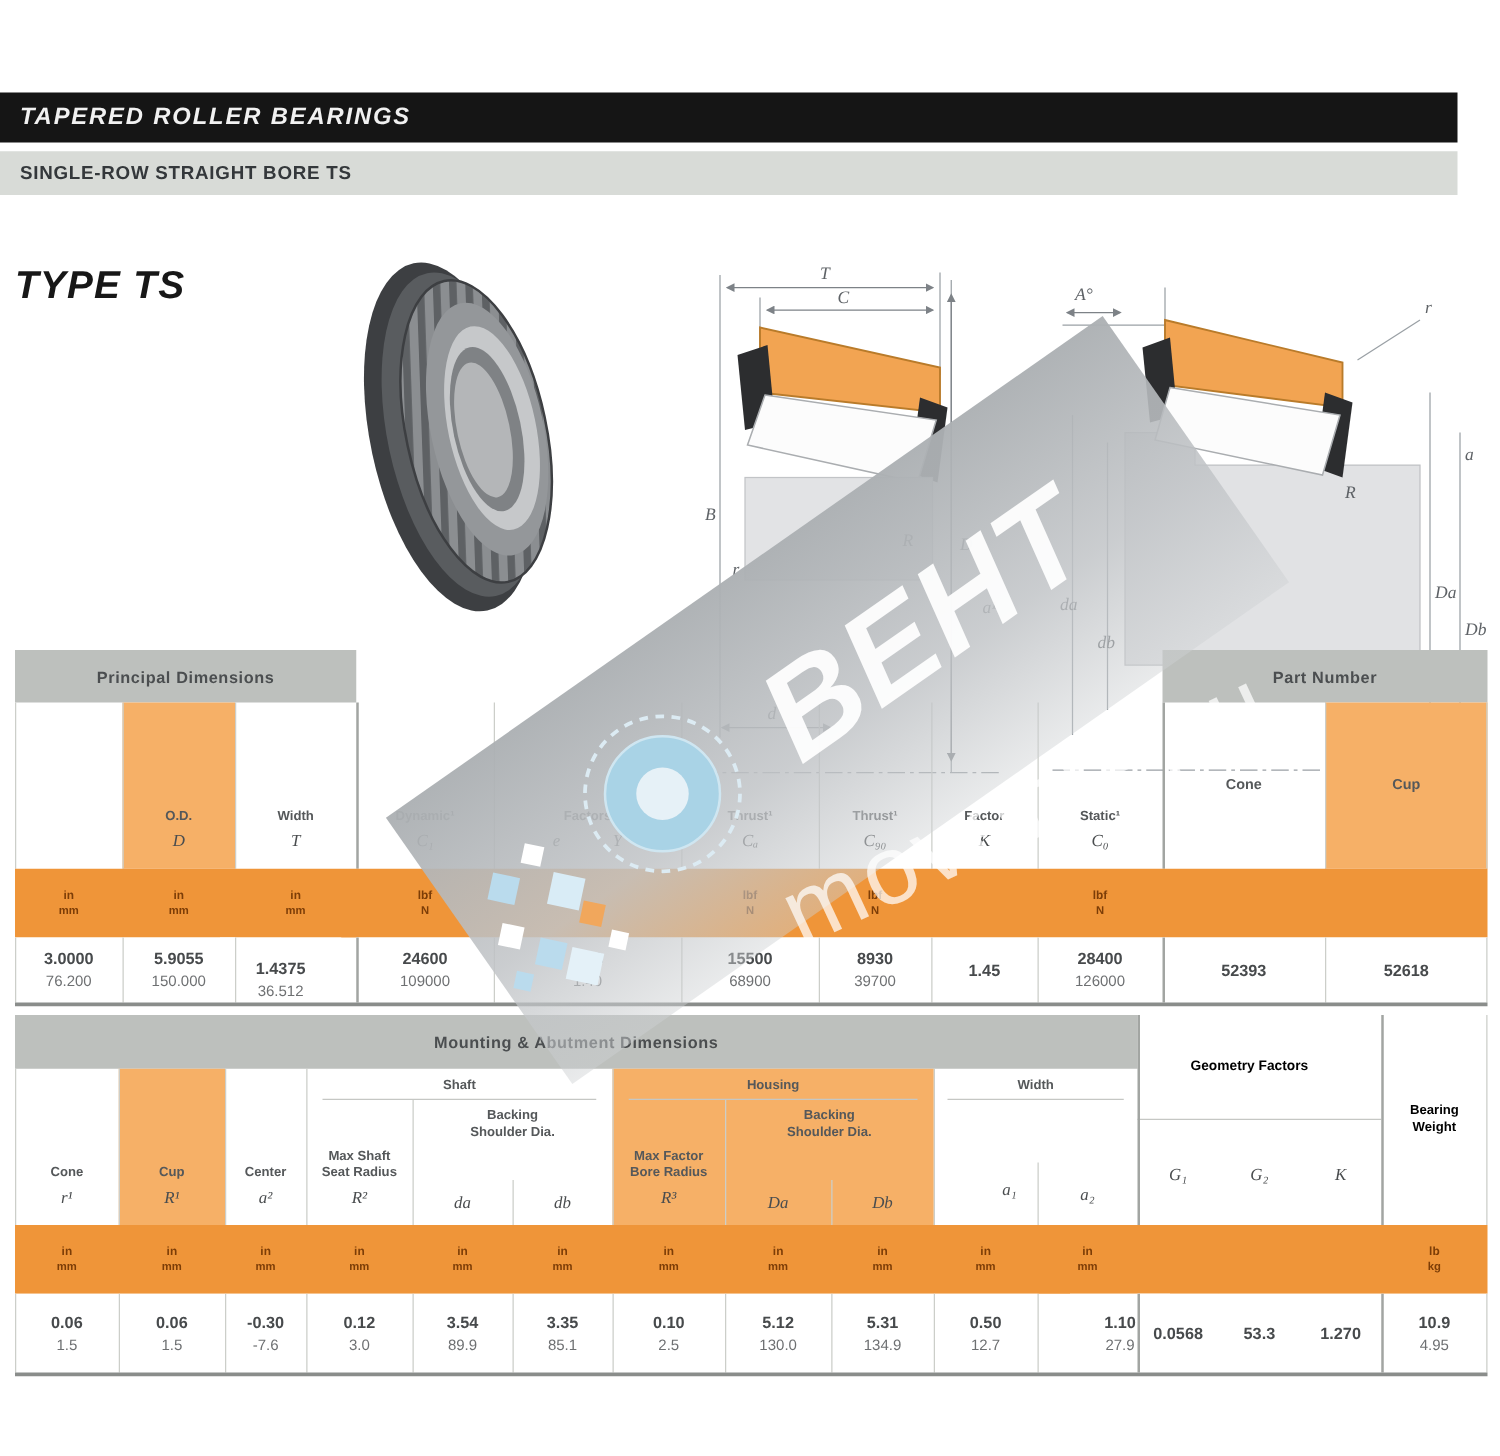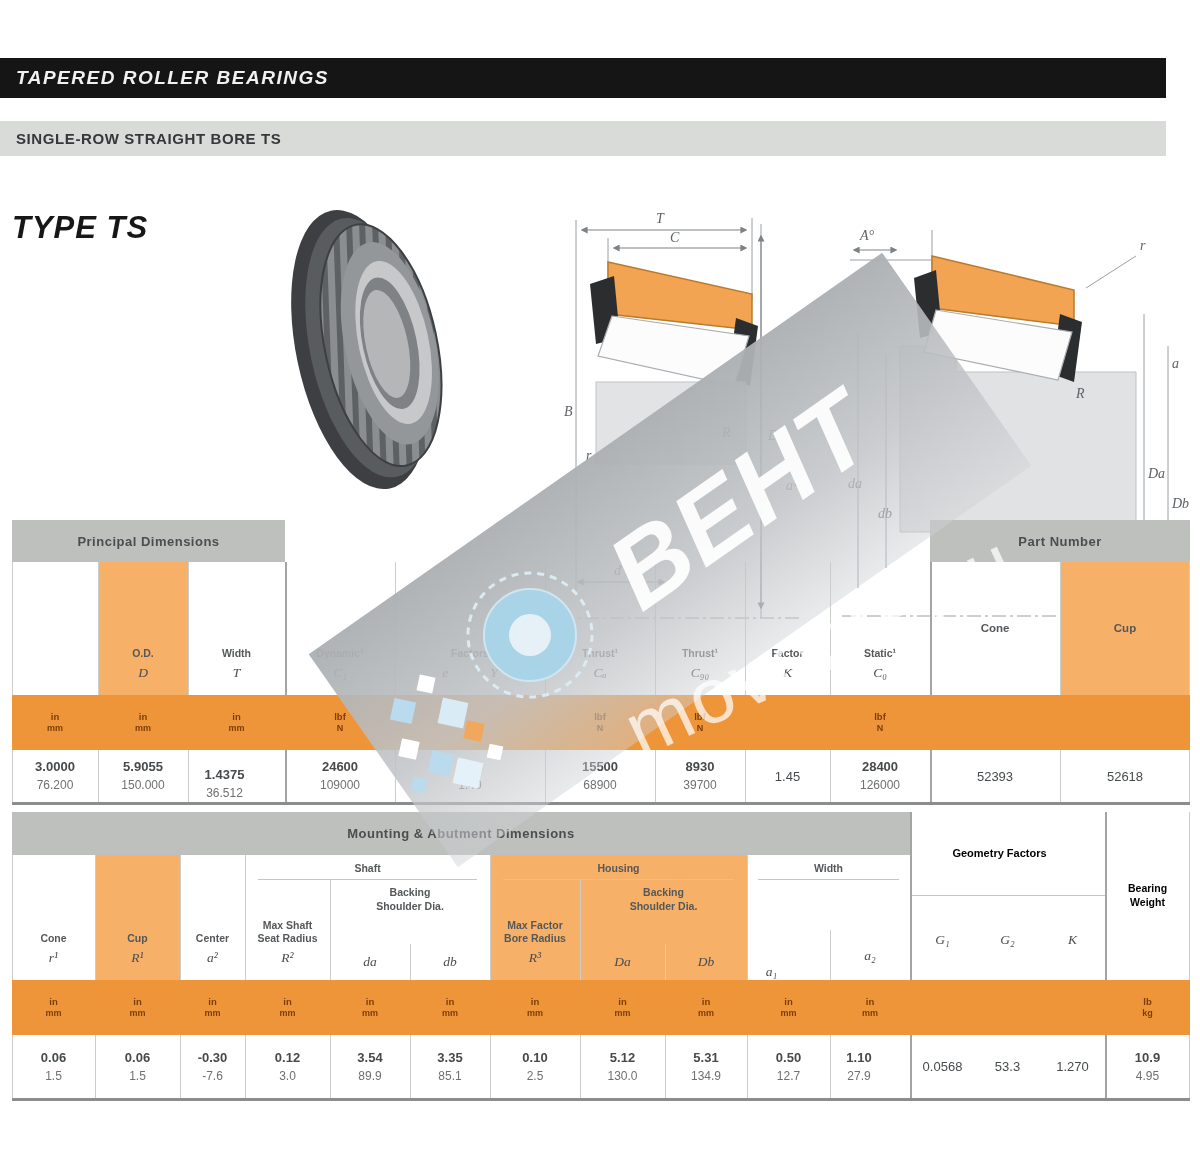--- a/index.html
+++ b/index.html
@@ -20,21 +20,21 @@
   .hsyms{display:flex;gap:42px;margin-top:4px;}
   .hsyms .hsym{margin-top:0;}
   .grp{font-size:10.5px;font-weight:bold;color:#55585a;display:flex;align-items:flex-end;justify-content:center;padding-bottom:3px;}
   .orange{background:#f6b067;}
   .uband{background:#ef9539;}
   .ucell{display:flex;flex-direction:column;align-items:center;justify-content:center;color:#7c3d07;font-weight:bold;line-height:1.25;}
   .ut{font-size:9.5px;} .ub{font-size:9px;}
   .vcell{display:flex;flex-direction:column;align-items:center;justify-content:center;background:#fff;text-align:center;}
   .vt{font-size:13px;font-weight:bold;color:#474a4c;line-height:1.3;}
   .vb{font-size:12px;color:#6e7072;margin-top:2px;line-height:1.2;}
-  .vsingle{font-size:13px;font-weight:normal;color:#474a4c;}
+  .vsingle{font-size:13px;font-weight:bold;color:#474a4c;}
   .vline{background:#cccec9;width:1px;}
   .vline.th{width:2px;background:#a2a5a2;}
   .hline{background:#c5c7c4;height:1px;}
   .sep{background:#8a8d8b;}
   
   .dlab{font-family:"Liberation Serif",serif;font-style:italic;font-size:14px;fill:#5e6266;}
   
   .wm{position:absolute;left:0;top:0;width:1200px;height:1165px;pointer-events:none;z-index:40;}
   .wm-band{position:absolute;left:320px;top:430px;width:700px;height:260px;transform:rotate(-35deg);
            background:linear-gradient(to bottom, rgba(172,176,179,.96), rgba(193,196,199,.85) 58%, rgba(206,209,211,.45));}
@@ -43,21 +43,21 @@
             display:flex;align-items:center;justify-content:center;letter-spacing:2px;}
   .wm-site{position:absolute;left:420px;top:595px;width:800px;height:100px;transform:rotate(-25deg);
            font-size:78px;color:rgba(255,255,255,.72);display:flex;align-items:center;justify-content:center;letter-spacing:3px;}
   .px{position:absolute;transform:rotate(12deg);}
 </style>
 </head>
 <body>
 
 <div id="root">
 
-  <div class="abs blackbar" style="left:0;top:58px;width:1166px;height:40px">
+  <div class="abs blackbar" style="left:0;top:74px;width:1166px;height:40px">
     <span>TAPERED ROLLER BEARINGS</span>
   </div>
   <div class="abs graybar" style="left:0;top:121px;width:1166px;height:35px">
     <span>SINGLE-ROW STRAIGHT BORE  TS</span>
   </div>
   <div class="abs typelabel" style="left:12px;top:210px">TYPE TS</div>
 
   <svg class="abs" style="left:284px;top:196px" width="186" height="300" viewBox="0 0 186 300">
     <defs>
       <pattern id="rollp" width="13" height="13" patternUnits="userSpaceOnUse" patternTransform="rotate(10)">
@@ -354,21 +354,21 @@
   <div class="abs hcell" style="left:580px;top:880px;width:167px;height:64px;padding-bottom:0;justify-content:flex-start;padding-top:6px">
     <span class="hname">Backing</span>
     <span class="hname">Shoulder Dia.</span>
   </div>
   <div class="abs hcell" style="left:580px;top:944px;width:85px;height:36px;padding-bottom:10px">
     <span class="hsym">Da</span>
   </div>
   <div class="abs hcell" style="left:665px;top:944px;width:82px;height:36px;padding-bottom:10px">
     <span class="hsym">Db</span>
   </div>
-  <div class="abs hcell" style="left:730px;top:930px;width:83px;height:50px;padding-bottom:0">
+  <div class="abs hcell" style="left:766px;top:930px;width:83px;height:50px;padding-bottom:20px">
     <span class="hsym">a₁</span>
   </div>
   <div class="abs hcell" style="left:830px;top:930px;width:80px;height:50px;padding-bottom:16px">
     <span class="hsym">a₂</span>
   </div>
   <div class="abs hcell" style="left:910px;top:910px;width:65px;height:50px;padding-bottom:12px">
     <span class="hsym">G₁</span>
   </div>
   <div class="abs hcell" style="left:975px;top:910px;width:65px;height:50px;padding-bottom:12px">
     <span class="hsym">G₂</span>
@@ -475,21 +475,21 @@
       <span class="vb">130.0</span>
   </div>
   <div class="abs vcell" style="left:665px;top:1035px;width:82px;height:63px">
     <span class="vt">5.31</span>
       <span class="vb">134.9</span>
   </div>
   <div class="abs vcell" style="left:747px;top:1035px;width:83px;height:63px">
     <span class="vt">0.50</span>
       <span class="vb">12.7</span>
   </div>
-  <div class="abs vcell" style="left:819px;top:1035px;width:80px;height:63px">
+  <div class="abs vcell" style="left:856px;top:1035px;width:80px;height:63px">
     <span class="vt">1.10</span>
       <span class="vb">27.9</span>
   </div>
   <div class="abs vcell" style="left:910px;top:1035px;width:65px;height:63px">
     <span class="vsingle">0.0568</span>
   </div>
   <div class="abs vcell" style="left:975px;top:1035px;width:65px;height:63px">
     <span class="vsingle">53.3</span>
   </div>
   <div class="abs vcell" style="left:1040px;top:1035px;width:65px;height:63px">

